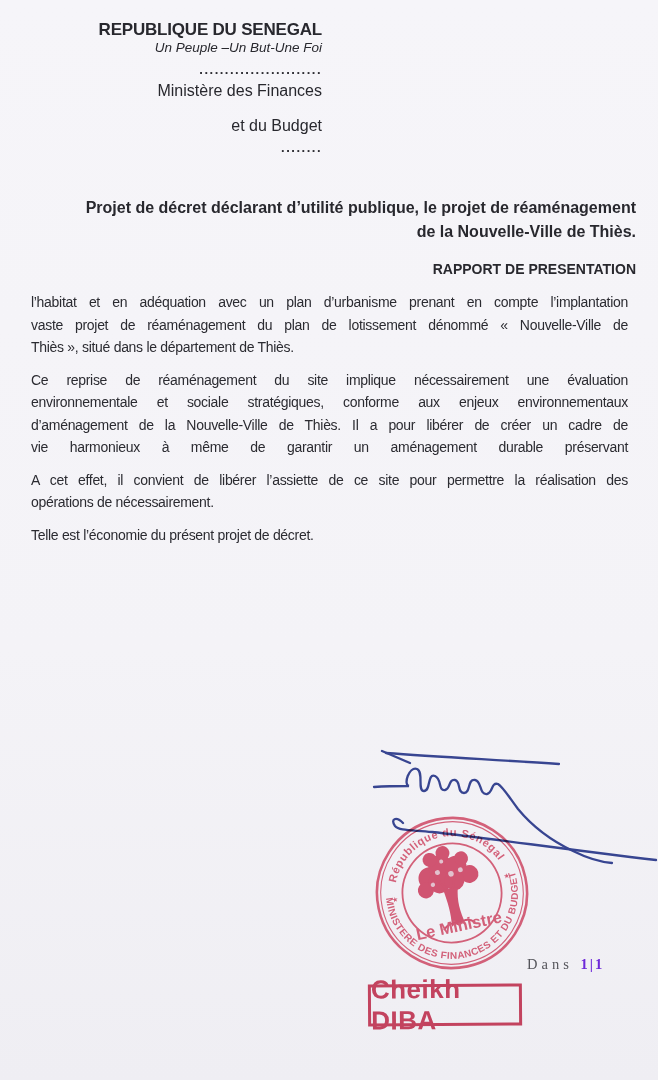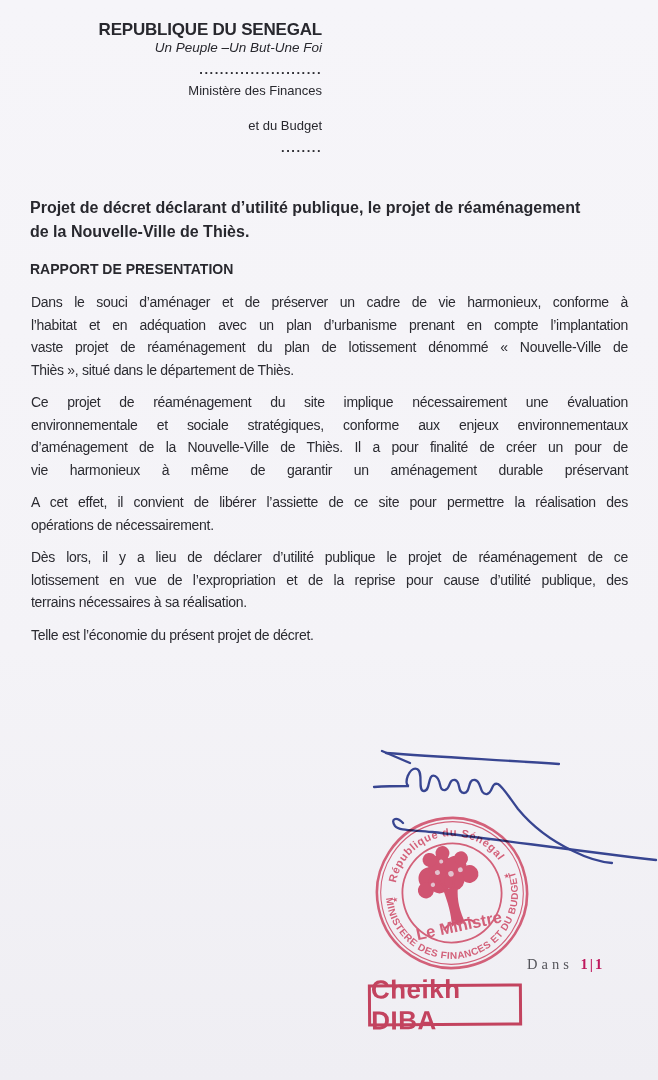--- a/index.html
+++ b/index.html
@@ -12,26 +12,26 @@
     overflow:hidden;
   }
   
   .letterhead {
     position:absolute; top:19px; left:0; width:322px;
     text-align:right;
   }
   .country { font-size:17px; font-weight:bold; letter-spacing:-0.2px; line-height:21px; }
   .motto   { font-size:13.5px; font-style:italic; font-weight:normal; line-height:16px; }
   .dots    { font-size:13px; font-weight:bold; letter-spacing:1.5px; line-height:13px; margin-top:7px; color:#2d2d33; }
-  .ministry { font-size:13px; line-height:19px; margin-top:5px; }
+  .ministry { font-size:16px; line-height:19px; margin-top:5px; }
   .dots.small { margin-top:6px; }
   
   .title-block {
-    position:absolute; top:196px; left:30px; width:598px;
-    text-align:left; font-weight:bold; font-size:16px; line-height:24px;
+    position:absolute; top:196px; left:38px; width:598px;
+    text-align:right; font-weight:bold; font-size:16px; line-height:24px;
   }
   .report-title { margin-top:13px; font-size:14px; }
   
   .bodytext {
     position:absolute; top:291px; left:31px; width:597px;
     font-size:14px; letter-spacing:-0.3px; line-height:22.5px; color:#2b2b31;
   }
   .para { margin-bottom:10px; }
   .jline { text-align:justify; text-align-last:justify; white-space:normal; }
   .jline.last { text-align-last:left; }
@@ -42,21 +42,21 @@
   .seal-arc-top   { font-size:11px; font-weight:bold; letter-spacing:0.6px; }
   .seal-arc-bottom{ font-size:9.8px; font-weight:bold; letter-spacing:0.4px; }
   .seal-center    { font-size:16.5px; font-weight:bold; }
   .seal-star      { font-size:7px; }
   
   .pagenum {
     position:absolute; left:527px; top:956px; width:110px;
     font-family:"Liberation Serif", serif; font-size:14.5px; color:#55555b;
     letter-spacing:4px; white-space:nowrap;
   }
-  .pagenum .val { font-weight:bold; color:#be185d; letter-spacing:2px; }
+  .pagenum .val { font-weight:bold; color:#6d28d9; letter-spacing:2px; }
   
   .name-stamp {
     position:absolute; left:368px; top:984px; width:154px; height:42px;
     border:3.5px solid #cf4763; color:#cf4763;
     display:flex; align-items:center; justify-content:center;
     font-size:26px; font-weight:bold; letter-spacing:0.5px;
     transform:rotate(-0.4deg); mix-blend-mode:multiply;
   }
 </style>
 </head>
@@ -72,39 +72,33 @@
 </div>
 
 <div class="title-block">
   <div>Projet de décret déclarant d’utilité publique, le projet de réaménagement</div>
   <div>de la Nouvelle-Ville de Thiès.</div>
   <div class="report-title">RAPPORT DE PRESENTATION</div>
 </div>
 
 <div class="bodytext">
   <div class="para">
-    <div class="jline">Dans le souci d’aménager et de préserver un cadre de vie harmonieux, conforme à</div>
     <div class="jline">l’habitat et en adéquation avec un plan d’urbanisme prenant en compte l’implantation</div>
     <div class="jline">vaste projet de réaménagement du plan de lotissement dénommé « Nouvelle-Ville de</div>
     <div class="jline last">Thiès », situé dans le département de Thiès.</div>
   </div>
   <div class="para">
-    <div class="jline">Ce projet de réaménagement du site implique nécessairement une évaluation</div>
+    <div class="jline">Ce reprise de réaménagement du site implique nécessairement une évaluation</div>
     <div class="jline">environnementale et sociale stratégiques, conforme aux enjeux environnementaux</div>
-    <div class="jline">d’aménagement de la Nouvelle-Ville de Thiès. Il a pour finalité de créer un pour de</div>
+    <div class="jline">d’aménagement de la Nouvelle-Ville de Thiès. Il a pour libérer de créer un cadre de</div>
     <div class="jline">vie harmonieux à même de garantir un aménagement durable préservant</div>
   </div>
   <div class="para">
     <div class="jline">A cet effet, il convient de libérer l’assiette de ce site pour permettre la réalisation des</div>
     <div class="jline last">opérations de nécessairement.</div>
-  </div>
-  <div class="para">
-    <div class="jline">Dès lors, il y a lieu de déclarer d’utilité publique le projet de réaménagement de ce</div>
-    <div class="jline">lotissement en vue de l’expropriation et de la reprise pour cause d’utilité publique, des</div>
-    <div class="jline last">terrains nécessaires à sa réalisation.</div>
   </div>
   <div class="para">
     <div class="jline last">Telle est l’économie du présent projet de décret.</div>
   </div>
 </div>
 
 <svg class="signature-svg" width="318" height="150" viewBox="0 0 318 150">
   <g fill="none" stroke="#2e3c8c" stroke-width="2.3" stroke-linecap="round" opacity="0.95">
     <path d="M42,31 L70,43"></path>
     <path d="M46,33 C100,37 160,40 219,44"></path>

